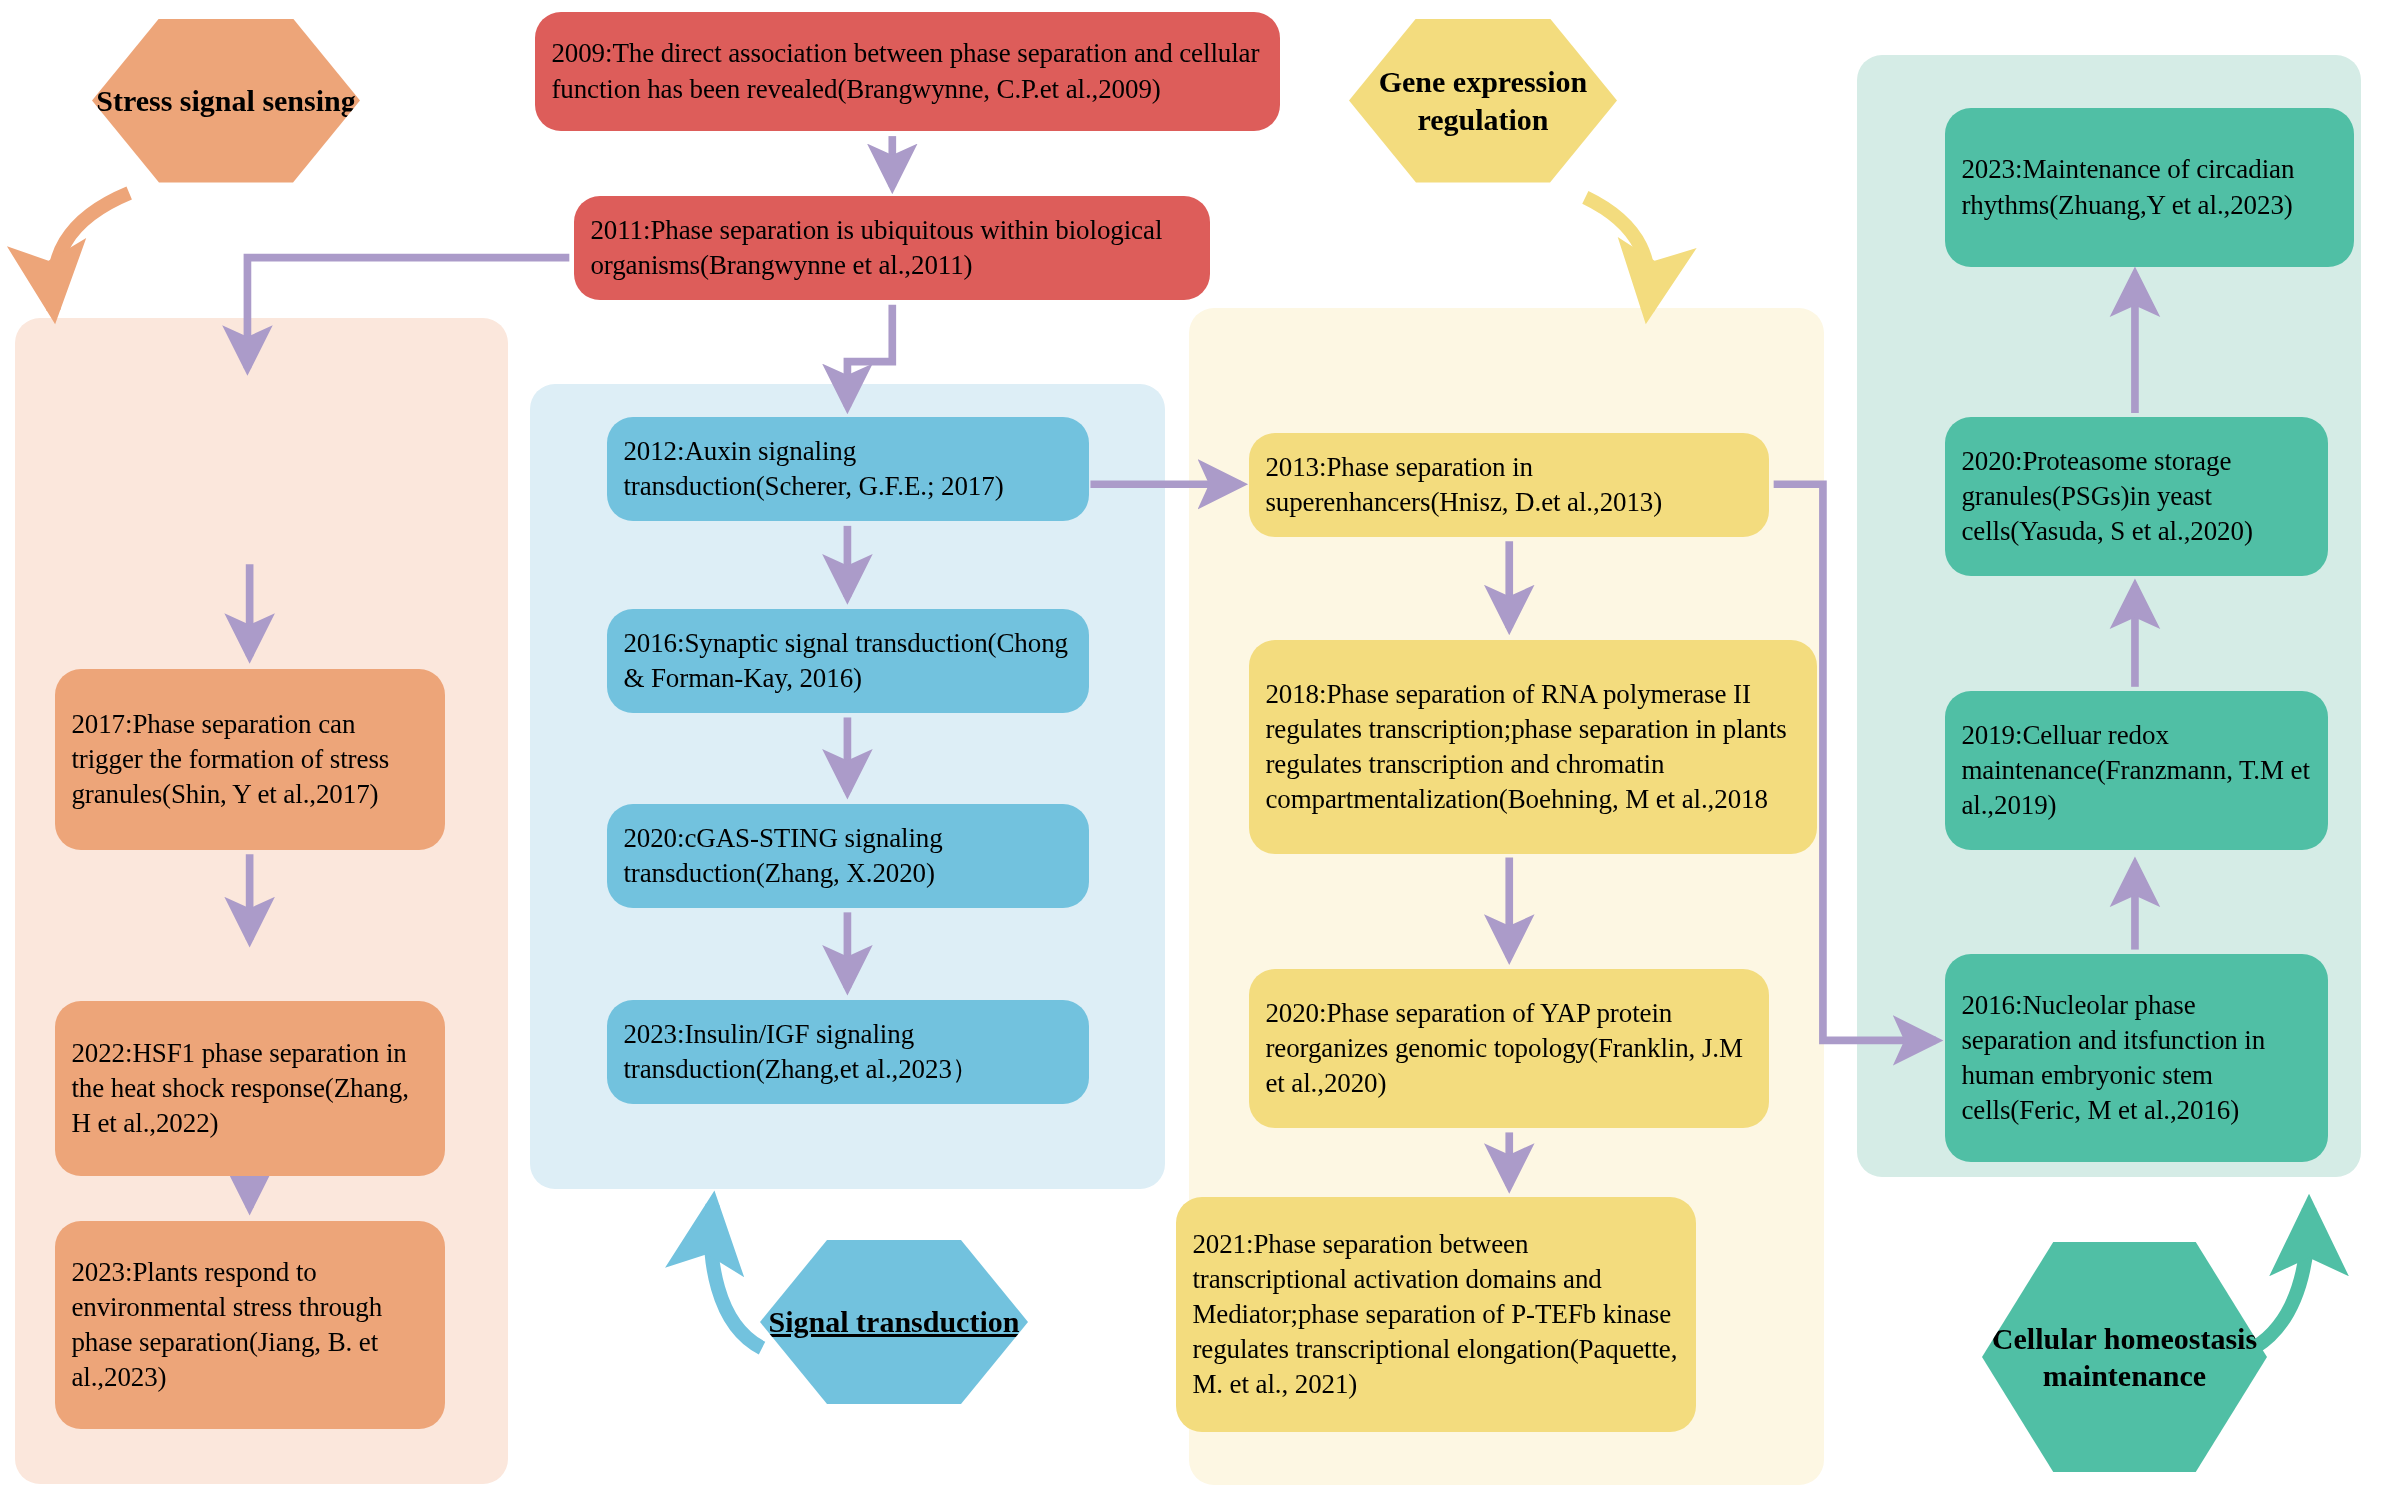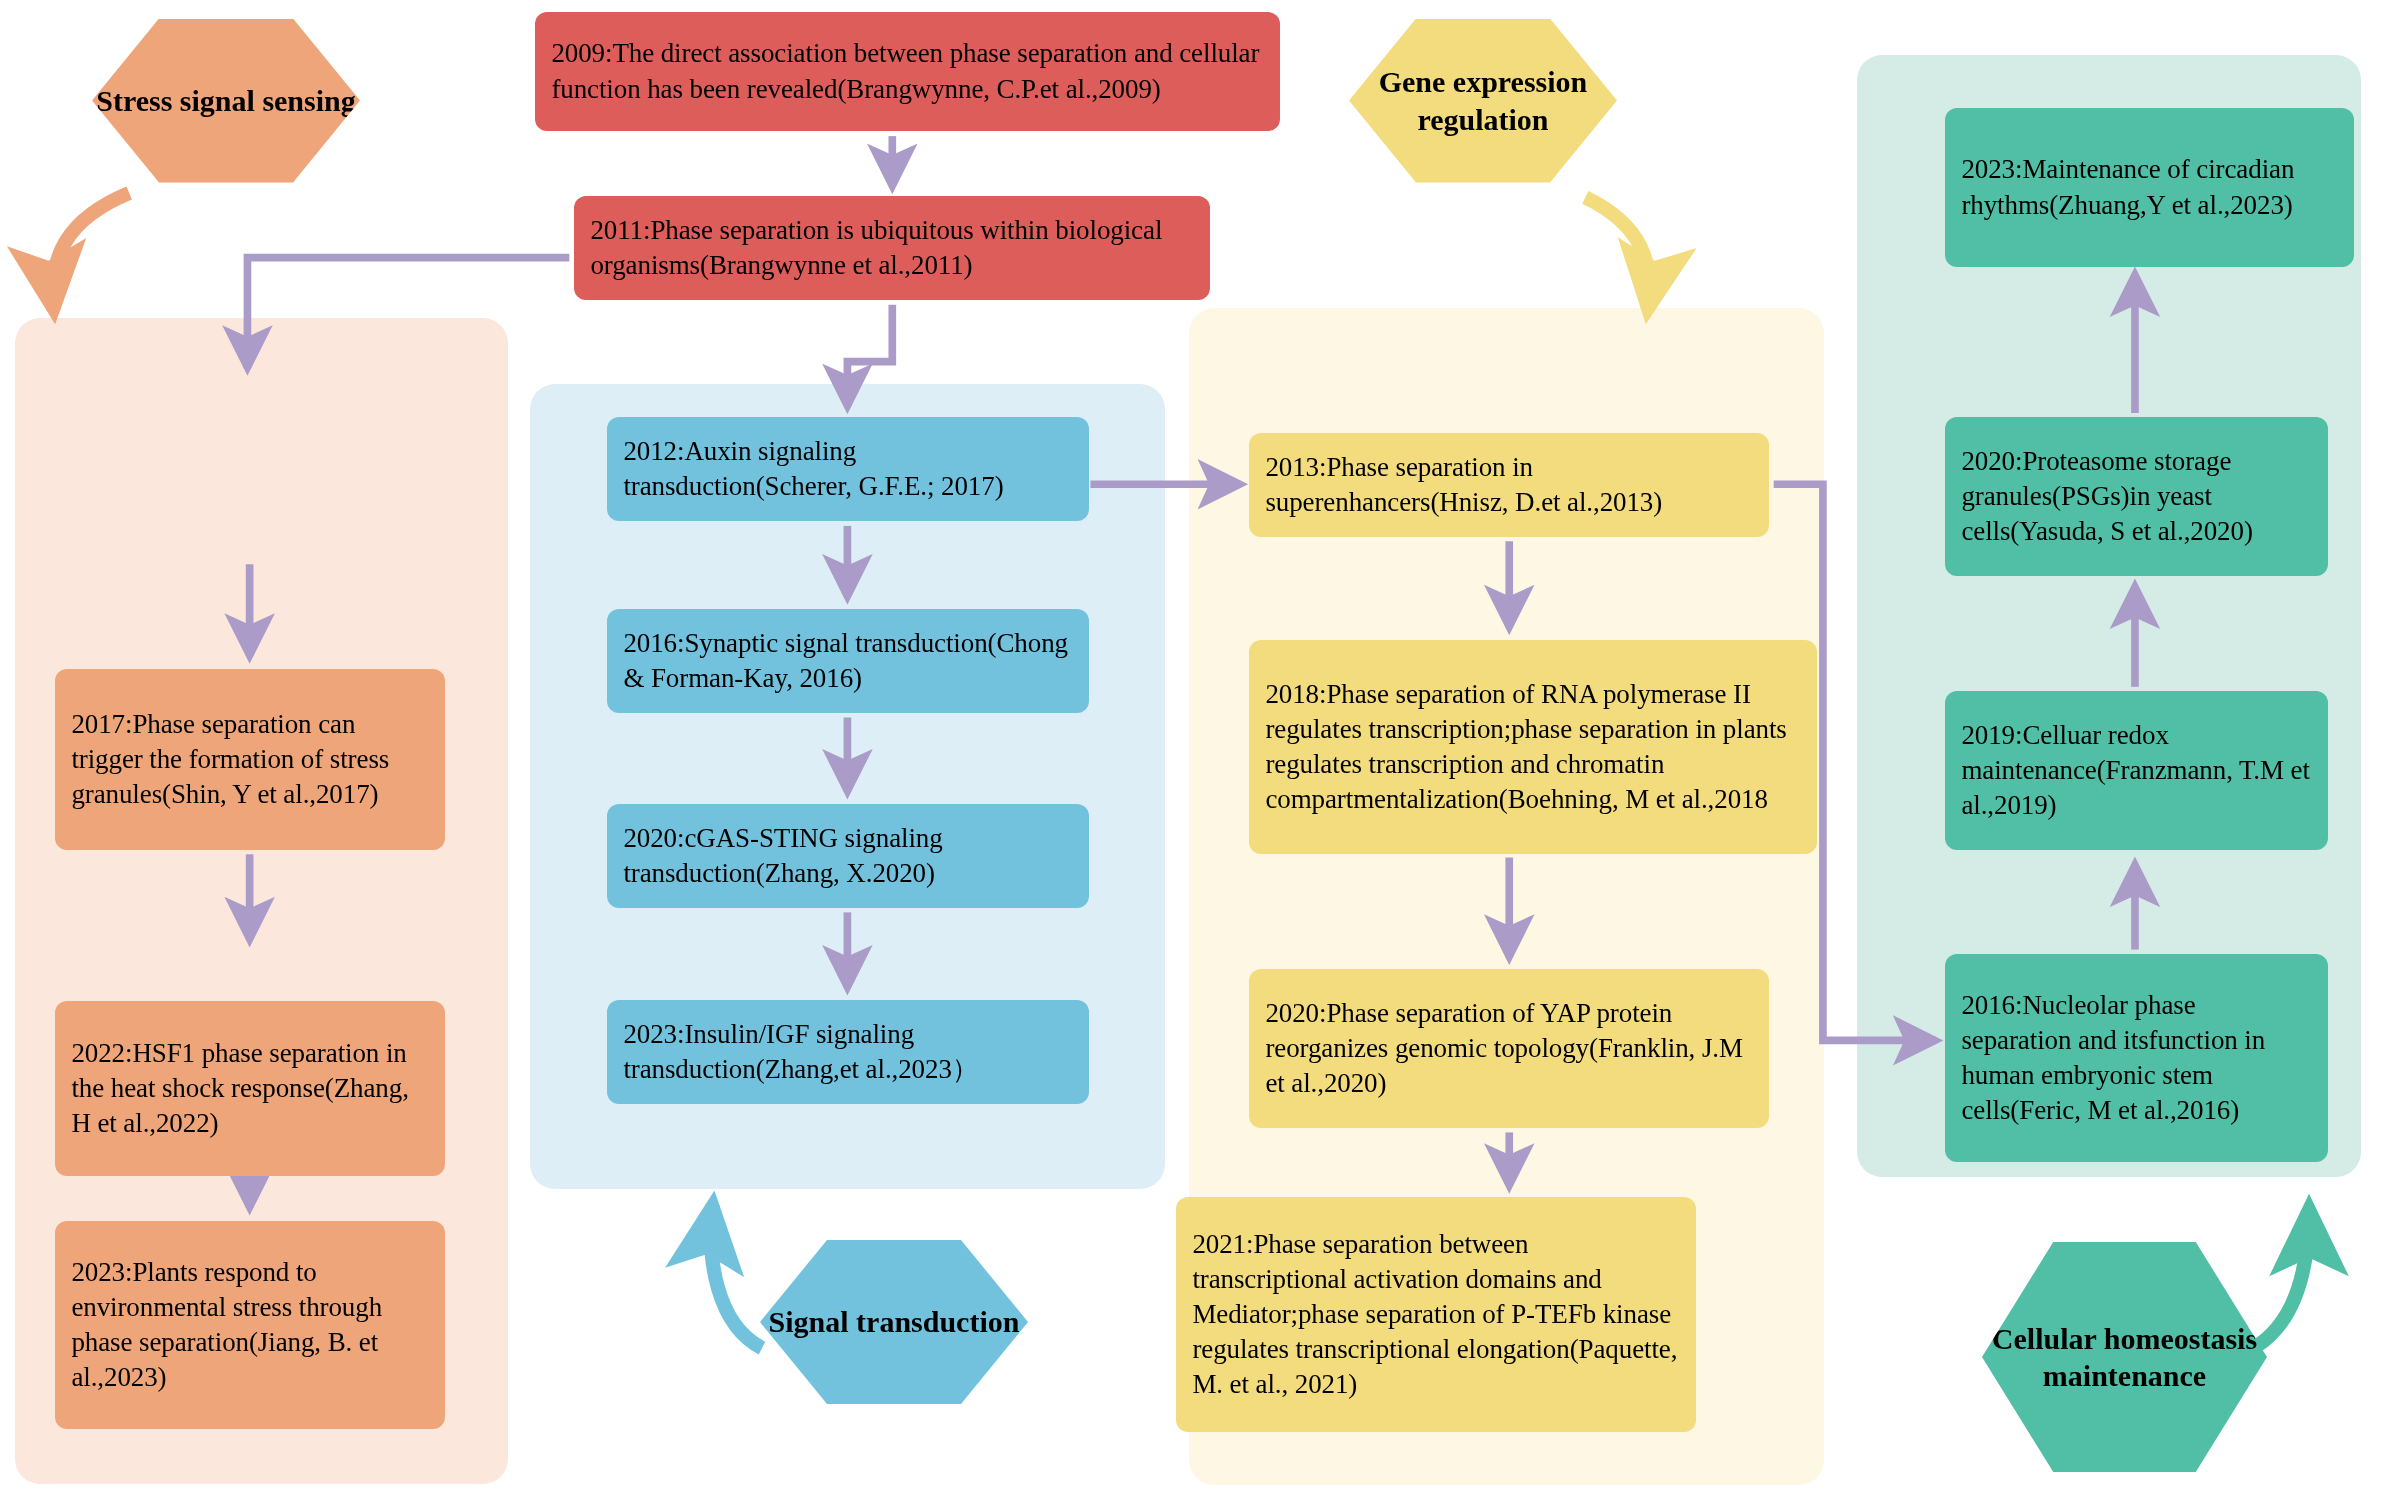--- a/index.html
+++ b/index.html
@@ -7,21 +7,21 @@
   #stage{position:relative;width:2401px;height:1505px;background:#fff;overflow:hidden;}
 
   
   .panel{position:absolute;border-radius:25px;}
   #panel-stress{left:15.3px;  top:318px;  width:493px;  height:1166px; background:#fbe7dc;}
   #panel-signal{left:530px; top:384px;  width:635px; height:805px; background:#ddeef6;}
   #panel-gene{  left:1189px;top:308px;  width:635px; height:1177px; background:#fdf7e3;}
   #panel-homeo{ left:1857px;top:55px;  width:504px;  height:1122px; background:#d5ece6;}
 
   
-  .box{position:absolute;border-radius:12px;box-sizing:border-box;
+  .box{position:absolute;border-radius:26px;box-sizing:border-box;
        display:flex;align-items:center;
        padding:14.2px 16.4px;line-height:1.30;color:#000;
        font-size:27px;letter-spacing:-0.1px;}
   .box-red   {background:#dd5d5a;}
   .box-orange{background:#eda579;}
   .box-blue  {background:#72c2de;}
   .box-yellow{background:#f3dc7e;}
   .box-green {background:#50bfa5;}
 
   
@@ -51,21 +51,21 @@
   #box-2020-psg    {left:1945px;top:417px; width:383px;height:159px;}
   #box-2019-redox  {left:1945px;top:691px;width:383px;height:159px;}
   #box-2016-nucleo {left:1945px;top:954px;width:383px;height:208px;}
 
   
   .hex{position:absolute;display:flex;align-items:center;justify-content:center;
        text-align:center;font-weight:bold;font-size:30px;color:#000;line-height:1.25;
        clip-path:polygon(25% 0%,75% 0%,100% 50%,75% 100%,25% 100%,0% 50%);}
   #hex-stress{left:92px; top:18.6px;  width:268px;height:164px;background:#eda579;}
   #hex-gene  {left:1349px;top:18.6px;  width:268px;height:164px;background:#f3dc7e;}
-  #hex-signal{left:760px;top:1240px;width:268px;height:164px;background:#72c2de;}
+  #hex-signal{left:760px;top:1240px;width:268px;height:164px;background:#72c2de;text-decoration:underline;}
   #hex-homeo {left:1982px;top:1242px;width:285px;height:230px;background:#50bfa5;}
 
   
   #wires{position:absolute;left:0;top:0;width:2401px;height:1505px;pointer-events:none;}
 </style>
 </head>
 <body>
 
 <div id="stage">
 

